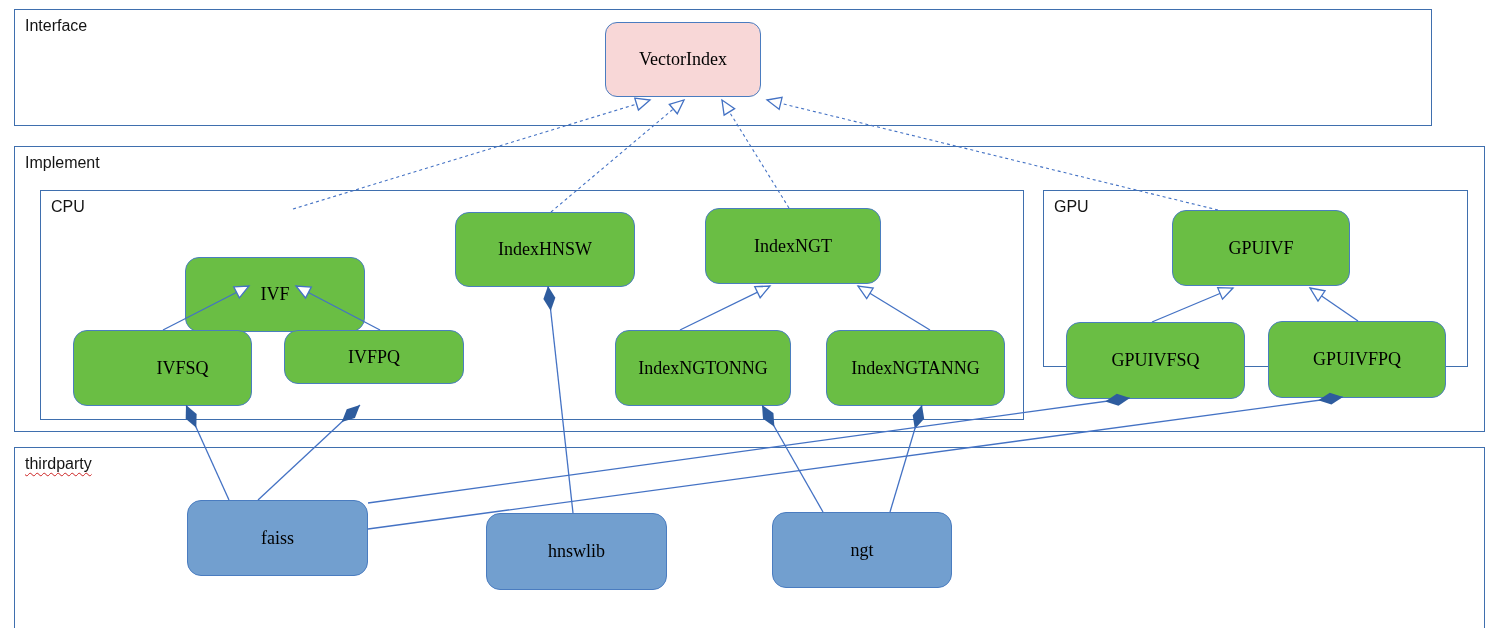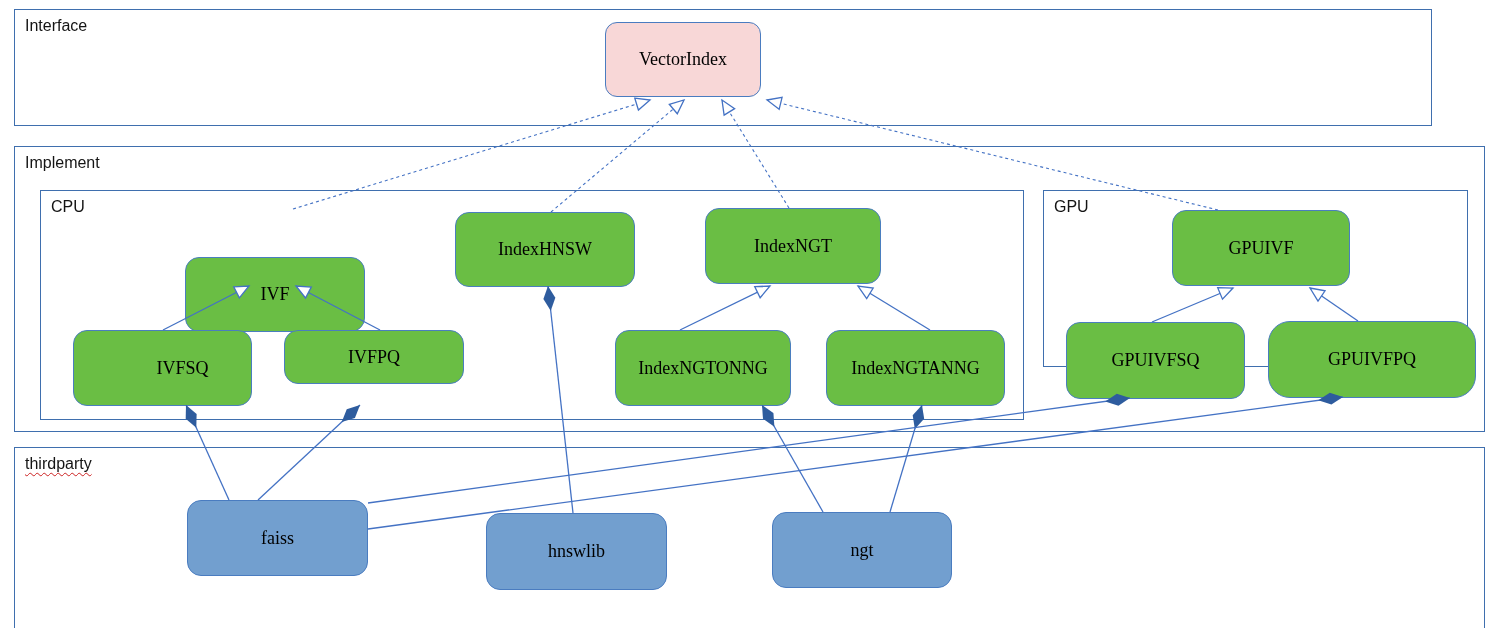--- a/index.html
+++ b/index.html
@@ -95,21 +95,21 @@
   </div>
 
   <div class="node node-class" style="left:826px; top:330px; width:179px; height:76px;">
     <span>IndexNGTANNG</span>
   </div>
 
   <div class="node node-class" style="left:1066px; top:322px; width:179px; height:77px;">
     <span>GPUIVFSQ</span>
   </div>
 
-  <div class="node node-class" style="left:1268px; top:321px; width:208px; height:77px;border-radius:22px;">
+  <div class="node node-class" style="left:1268px; top:321px; width:178px; height:77px;">
     <span>GPUIVFPQ</span>
   </div>
 
   <div class="node node-library" style="left:187px; top:500px; width:181px; height:76px;">
     <span>faiss</span>
   </div>
 
   <div class="node node-library" style="left:486px; top:513px; width:181px; height:77px;">
     <span>hnswlib</span>
   </div>

